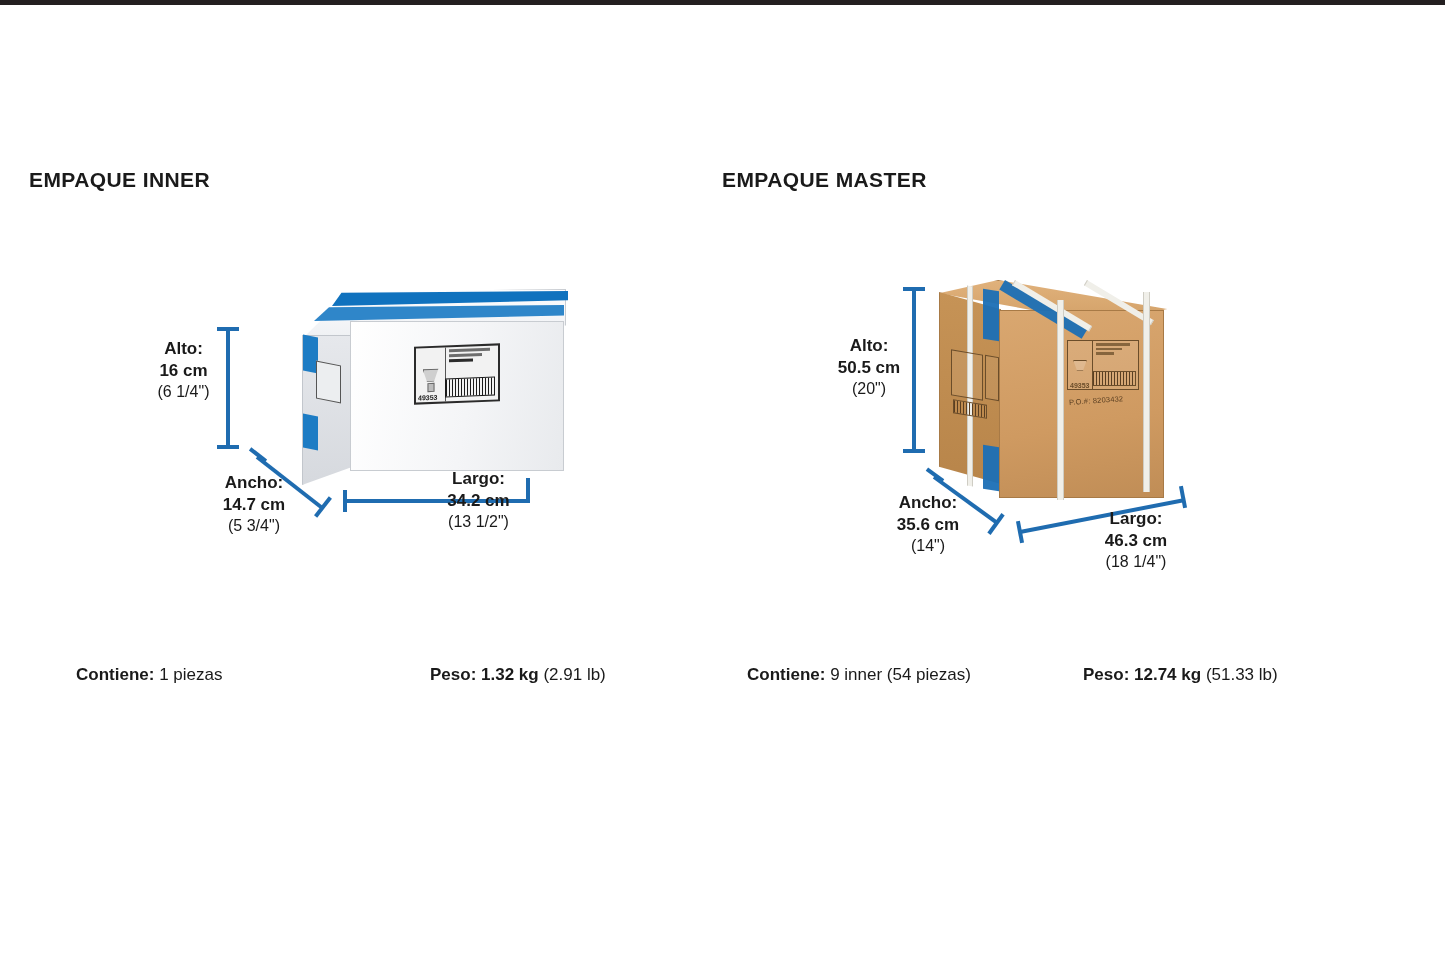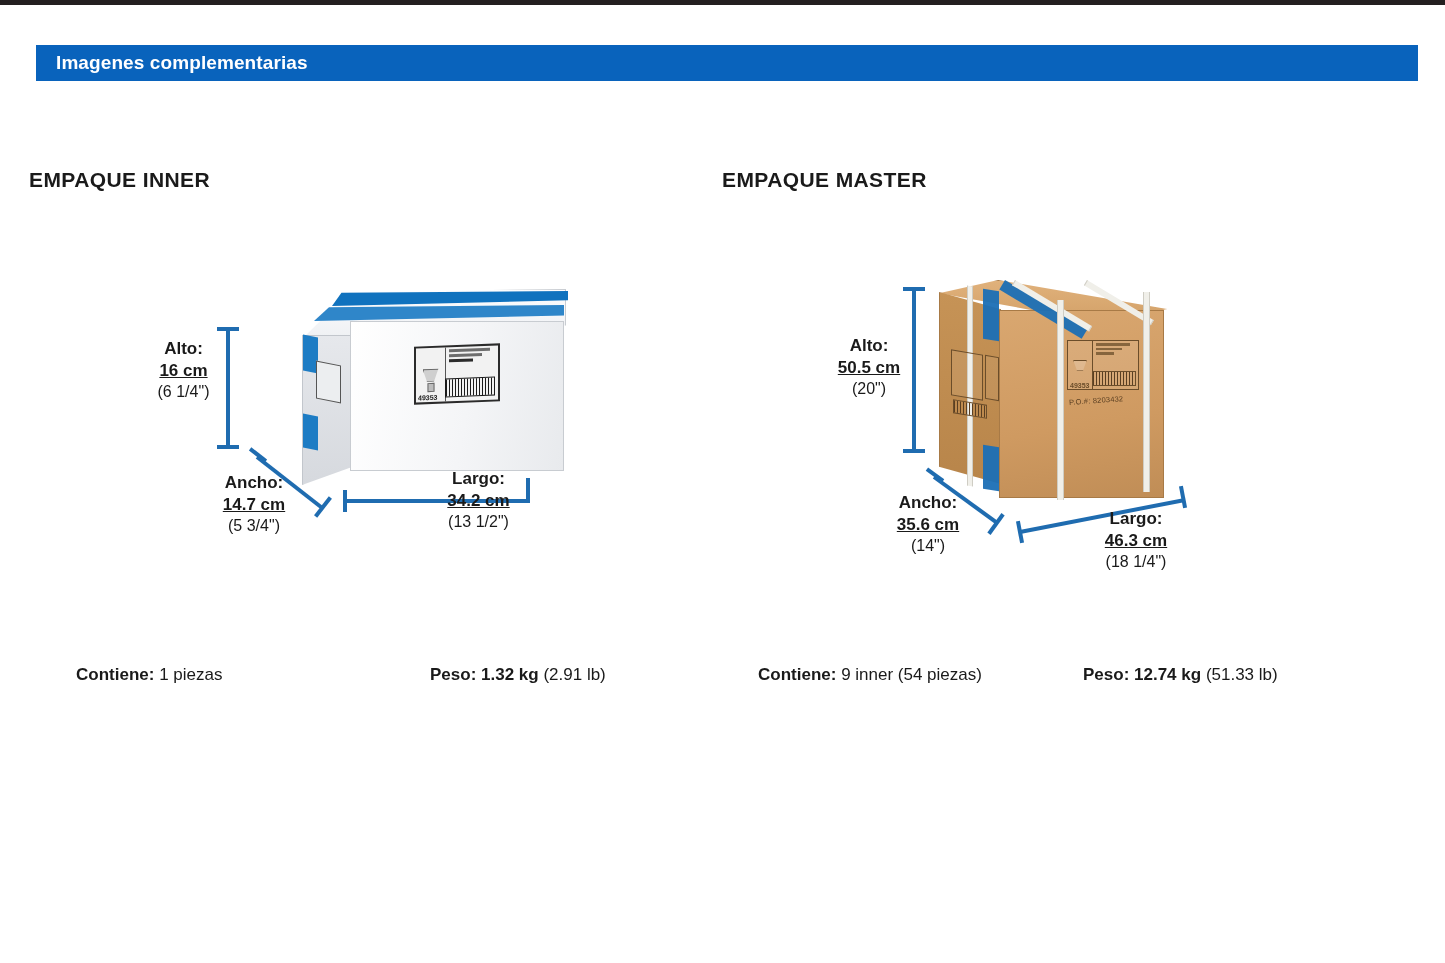--- a/index.html
+++ b/index.html
@@ -50,21 +50,21 @@
 
   
   .dim {
     position: absolute;
     text-align: center;
     color: #1a1a1a;
     line-height: 1.28;
     white-space: nowrap;
   }
   .dim .lbl  { font-size: 17px; font-weight: bold; display: block; }
-  .dim .val  { font-size: 17px; font-weight: bold; display: block; text-decoration: underline; }
+  .dim .val  { font-size: 17px; font-weight: bold; display: block; }
   .dim .imp  { font-size: 16px; font-weight: normal; display: block; }
 
   
   .rule { position: absolute; background: #1f6cb0; }
   .rule-v { width: 4px; }
   .rule-h { height: 4px; }
   .cap { position: absolute; background: #1f6cb0; }
   .cap-h { width: 22px; height: 4px; }
   .cap-v { width: 4px; height: 22px; }
   .rule-d { position: absolute; height: 4px; background: #1f6cb0; transform-origin: 0 50%; }
@@ -246,23 +246,20 @@
     border: 1px solid #6b4d2a; transform: skewY(9.5deg);
   }
 </style>
 </head>
 <body>
 
 <div class="page">
 
   <div class="top-strip"></div>
 
-  <div class="header-bar">
-    <div class="header-title">Imagenes complementarias</div>
-  </div>
 
   <div class="panel panel-inner">
 
     <div class="panel-title">EMPAQUE INNER</div>
 
     <div class="boxart inner-box">
       <div class="ib-top"></div>
       <div class="ib-side"></div>
       <div class="ib-front"></div>
       <div class="ib-tape2"></div>
@@ -378,21 +375,21 @@
 
     <div class="rule-d" style="left:294px; top:410px; width:168px; transform:rotate(-11deg);"></div>
     <div class="cap cap-v" style="left:292px; top:401px; transform:rotate(-11deg);"></div>
     <div class="cap cap-v" style="left:455px; top:366px; transform:rotate(-11deg);"></div>
     <div class="dim" style="left:355px; top:388px; width:110px;">
       <span class="lbl">Largo:</span>
       <span class="val">46.3 cm</span>
       <span class="imp">(18 1/4")</span>
     </div>
 
-    <div class="info" style="left:32px; top:545px;">
+    <div class="info" style="left:21px; top:545px;">
       <b>Contiene:</b><span>&nbsp;</span><span class="reg">9 inner (54 piezas)</span>
     </div>
     <div class="info" style="left:357px; top:545px;">
       <b>Peso:</b><span>&nbsp;</span><b>12.74 kg</b><span>&nbsp;</span><span class="reg">(51.33 lb)</span>
     </div>
   </div>
 
 </div>
 
 </body></html>

